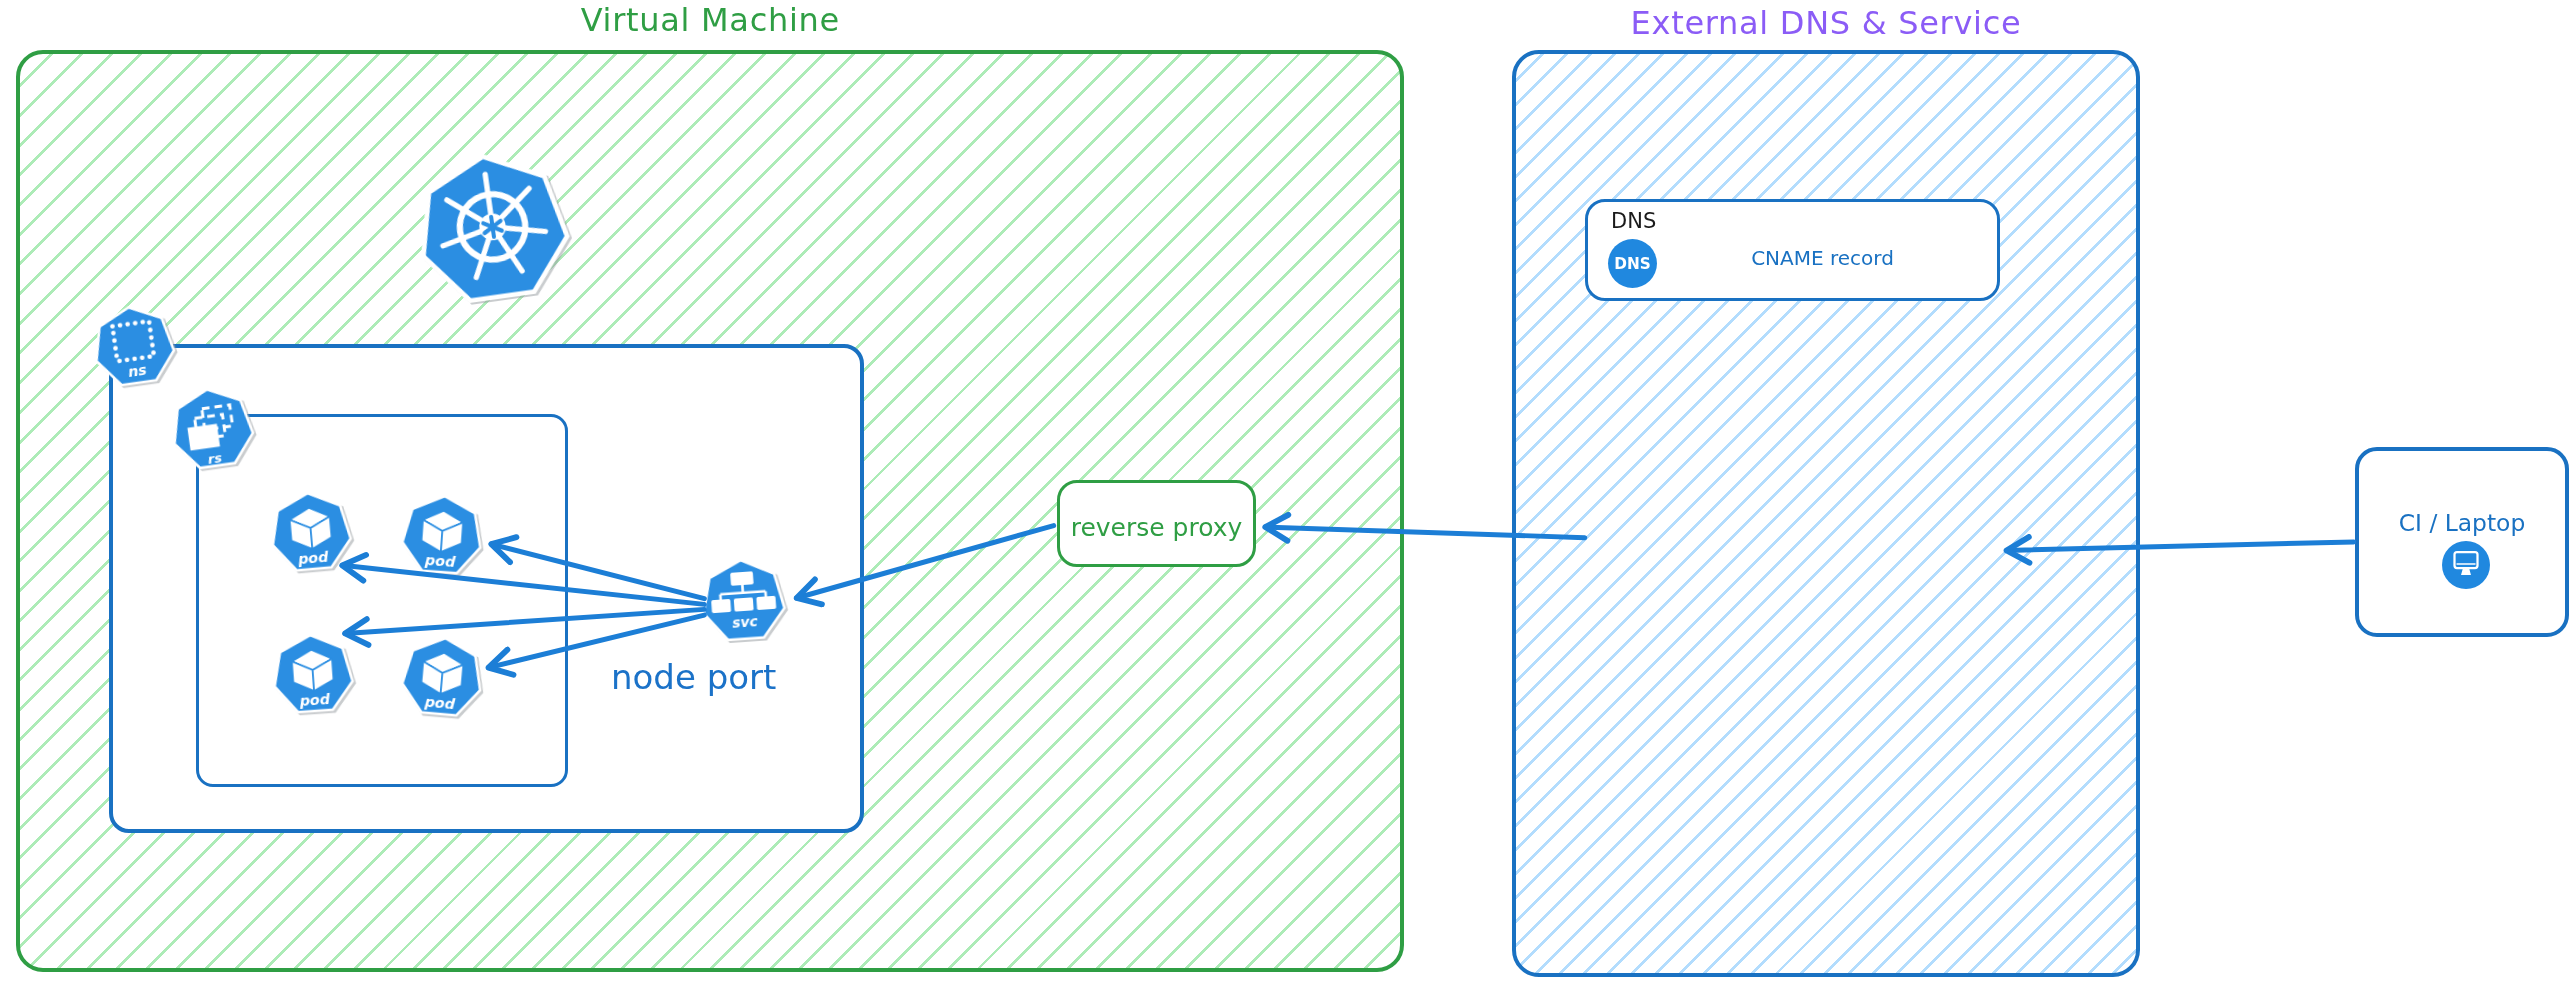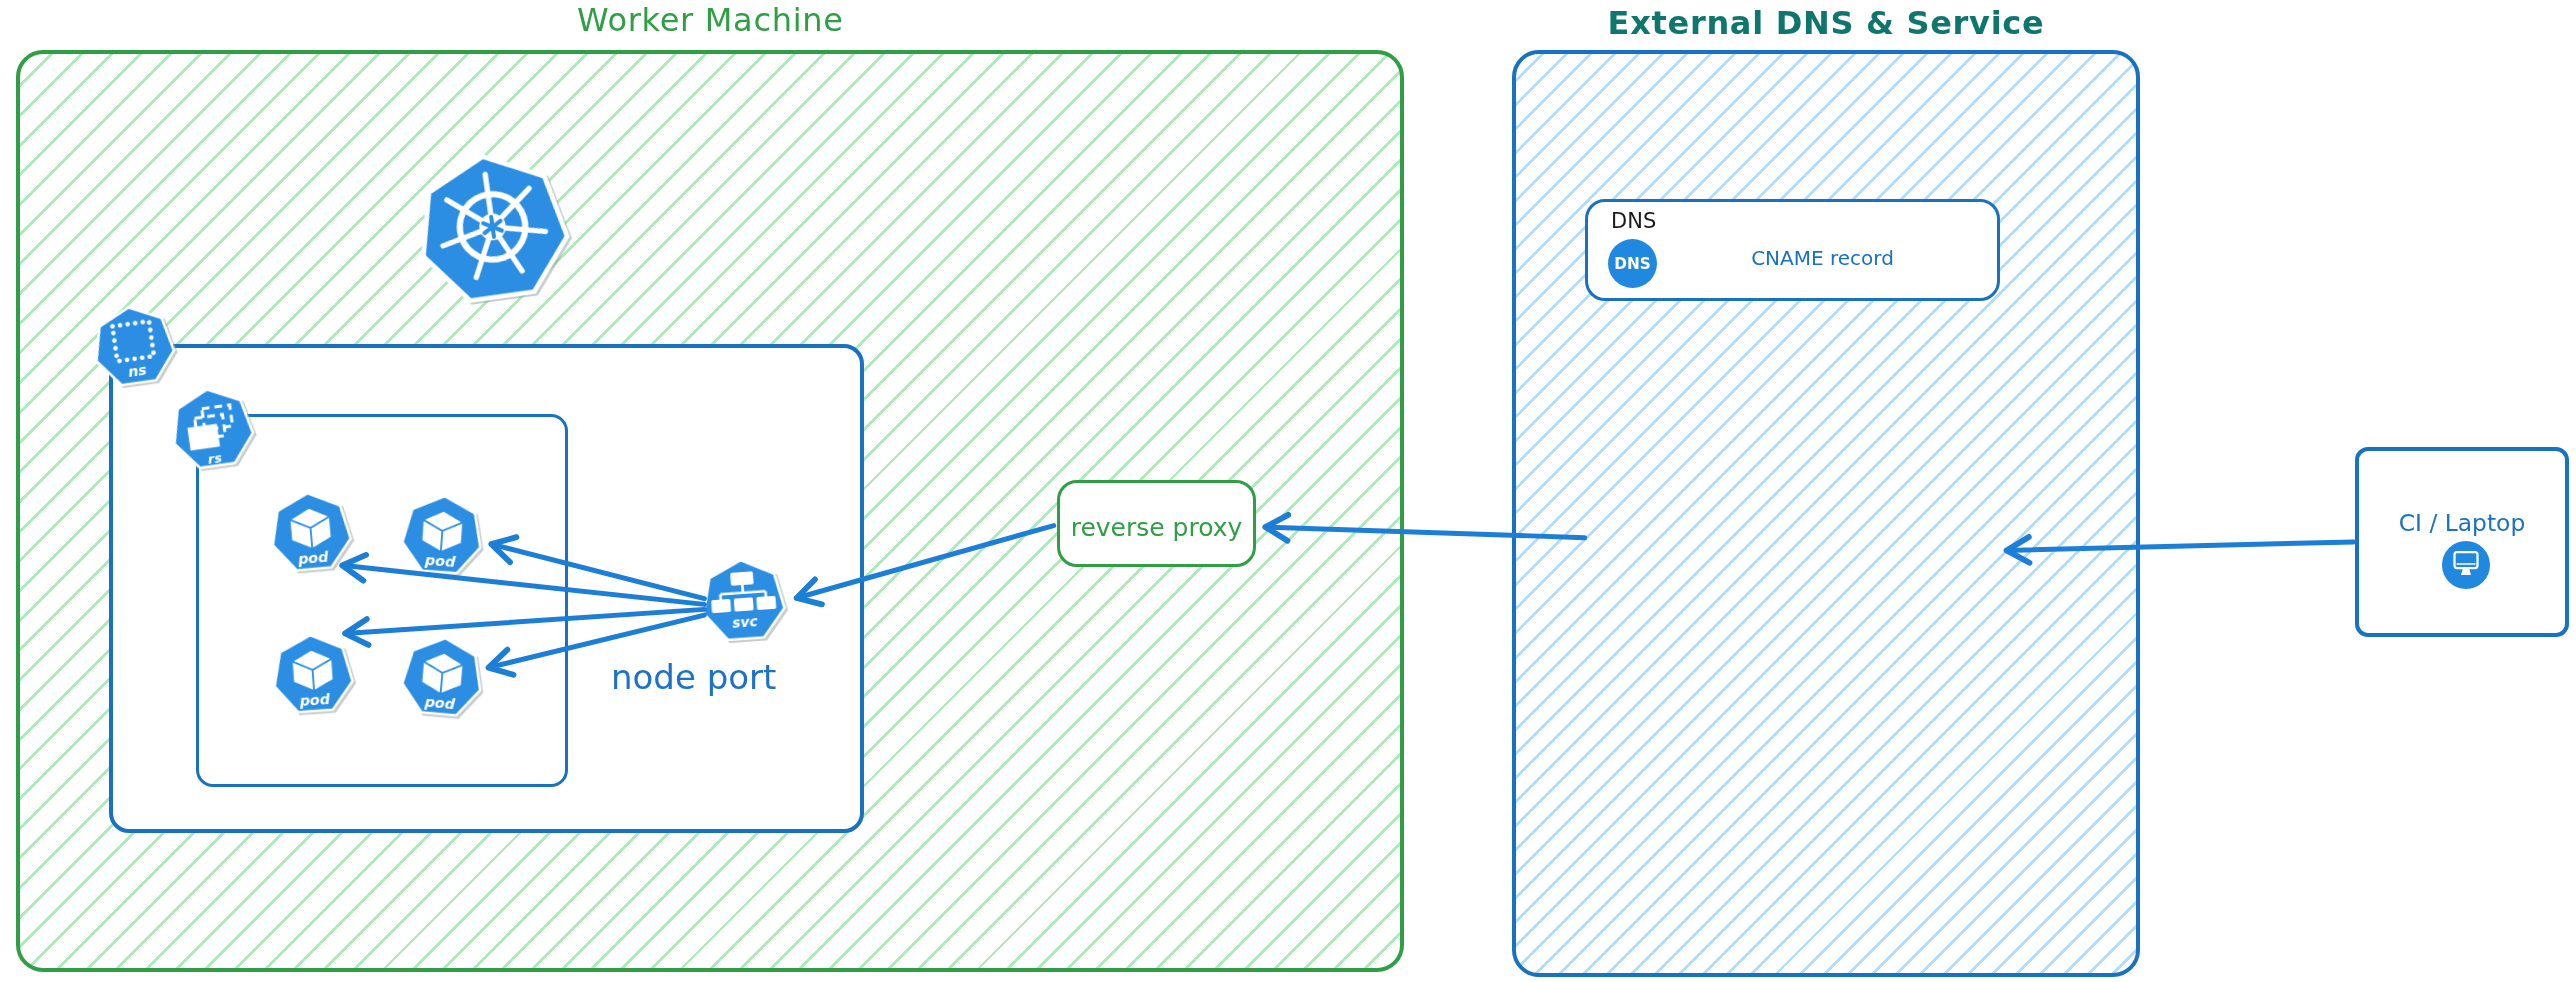--- a/index.html
+++ b/index.html
@@ -20,21 +20,21 @@
   .section.blue {
     left:1512px; top:50px; width:628px; height:927px;
     border:4.3px solid #1971c2;
     background:repeating-linear-gradient(135deg,
       rgba(116,192,252,0.55) 0px, rgba(116,192,252,0.55) 2.8px,
       transparent 2.8px, transparent 17px);
   }
   .section-title { position:absolute; text-align:center; font-size:32px;
     letter-spacing:0.7px; white-space:nowrap; }
   .section-title.green { color:#2f9e44; left:16.3px; width:1388px; top:1.4px; }
-  .section-title.blue  { color:#0f766e; left:1512px; width:628px; top:4.3px;font-weight:bold; }
+  .section-title.blue  { color:#8b5cf6; left:1512px; width:628px; top:4.3px; }
 
   
   .whitebox { position:absolute; background:#ffffff; border:4.3px solid #1971c2; }
   .ns-box { left:109px; top:344px; width:755px; height:489px; border-radius:20px; }
   .rs-box { left:196px; top:414px; width:372px; height:373px;
             border-width:3.6px; border-radius:17px; }
 
   .card { position:absolute; background:#ffffff; border:3.6px solid #1971c2;
           border-radius:20px; }
   .proxy-card { left:1057px; top:480px; width:199px; height:87px;
@@ -50,21 +50,21 @@
                text-align:center; font-size:20px; color:#1971c2;
                white-space:nowrap; }
 
   .worker-card { left:1586px; top:490px; width:413px; height:129px; }
   .worker-lbl { position:absolute; left:0; top:521px; width:413px;
                 text-align:center; font-size:28px; color:#1971c2;
                 white-space:nowrap; }
   .worker-card .worker-lbl { top:31px; }
 
   .ci-card { left:2355px; top:447px; width:214px; height:190px;
-             border-width:4.3px; border-radius:13px; }
+             border-width:4.3px; border-radius:22px; }
   .ci-lbl { position:absolute; left:0; top:58px; width:100%; text-align:center;
             font-size:23.4px; color:#1971c2; white-space:nowrap; }
   .monitor-badge { position:absolute; left:82px; top:89px;
                    width:50px; height:50px; }
 
   
   .hept { position:absolute; }
   .hept svg { width:100%; height:100%; overflow:visible;
               filter:drop-shadow(2.1px 2.1px 0 rgba(148,153,158,0.5)); }
   .k8s-logo { left:415px; top:152px; width:156px; height:156px;
@@ -90,21 +90,21 @@
   .arrows { position:absolute; left:0; top:0; width:2576px; height:983px;
             pointer-events:none; z-index:10; }
   .arrows path.link { fill:none; stroke:#1c7ed6; stroke-width:7;
                       stroke-linecap:round; }
 </style>
 </head>
 <body>
 
 <div class="canvas">
 
-  <div class="section-title green">Worker Machine</div>
+  <div class="section-title green">Virtual Machine</div>
   <div class="section-title blue">External DNS &amp; Service</div>
 
   <div class="section green"></div>
   <div class="section blue"></div>
 
   <div class="whitebox ns-box"></div>
   <div class="whitebox rs-box"></div>
 
   <div class="hept k8s-logo">
     <svg viewBox="0 0 100 100">

